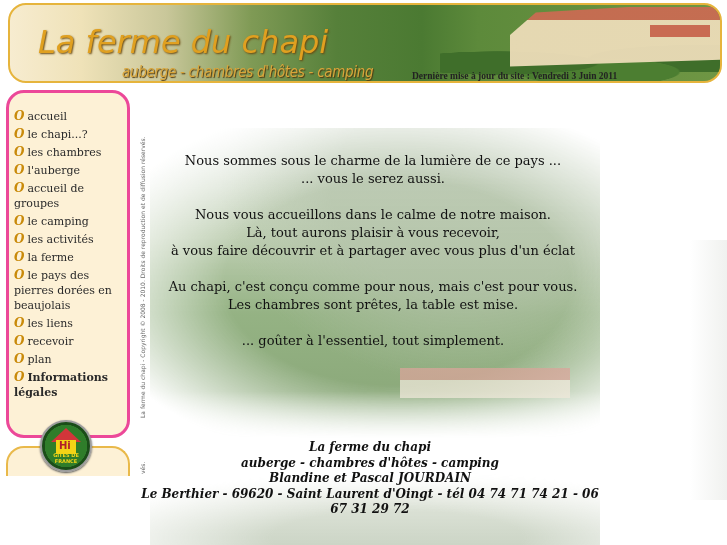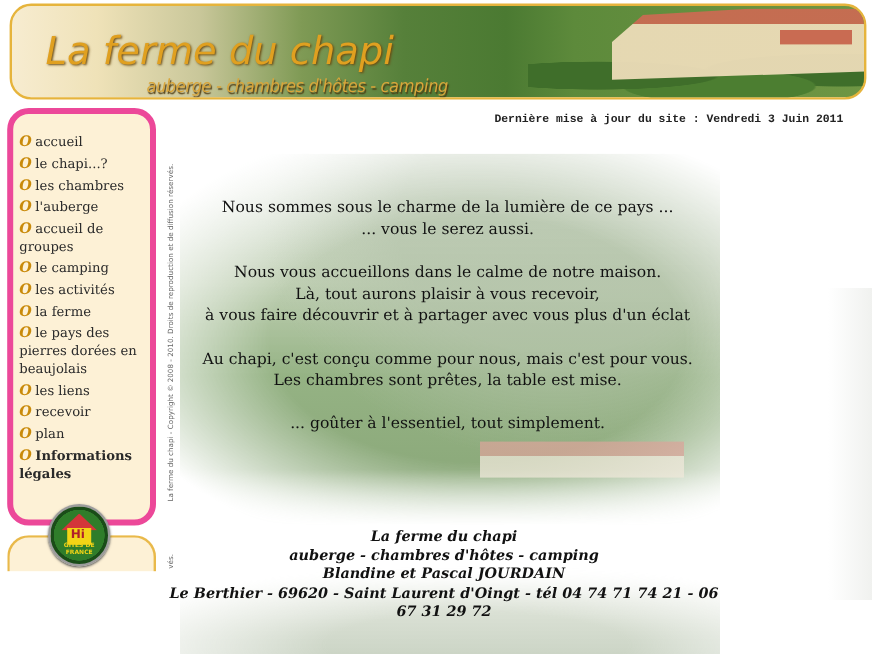--- a/index.html
+++ b/index.html
@@ -35,28 +35,28 @@
     text-shadow: 1px 1px 2px #6a4a10;
   }
   .banner .subtitle {
     position: absolute; left: 112px; top: 58px;
     font-family: "DejaVu Sans Condensed", "DejaVu Sans", sans-serif; font-style: italic;
     font-size: 15px; color: #d9a53a; letter-spacing: -0.3px;
     text-shadow: 1px 1px 1px #4d3a12;
   }
 
   .update {
-    position: absolute; left: 412px; top: 94px;
-    font-family: Liberation Mono, monospace; font-weight: bold; font-size: 9.5px; color: #222;
+    position: absolute; left: 412px; top: 71px;
+    font-family: Liberation Serif, serif; font-weight: bold; font-size: 9.5px; color: #222;
   }
 
   
   .menu {
     position: absolute; left: 6px; top: 90px; width: 124px; height: 348px;
-    background: #fdf1d6; border: 5px solid #ec4899; border-radius: 18px;
+    background: #fdf1d6; border: 3px solid #ec4899; border-radius: 18px;
   }
   .menu ul { list-style: none; padding: 16px 0 0 5px; }
   .menu li {
     font-family: "DejaVu Serif", serif; font-size: 11px; line-height: 15px; color: #2a2a2a;
     margin-bottom: 3px; cursor: pointer;
   }
   .menu li .bullet { color: #c98a0a; font-weight: bold; font-style: italic; font-size: 12px; margin-right: 3px; }
   .menu li.italic .lbl { font-weight: bold; }
 
   .menu2 {
@@ -124,21 +124,21 @@
   }
   .rightfade {
     position: absolute; left: 690px; top: 240px; width: 37px; height: 260px;
     background: linear-gradient(90deg, rgba(230,232,228,0), rgba(230,232,228,.6));
   }
 
   .content {
     position: absolute; left: 150px; top: 148px; width: 446px; text-align: center;
     font-family: "DejaVu Serif", serif; font-size: 13px; line-height: 18px; color: #111;
   }
-  .content p { margin: 17px 0 18px 0; }
+  .content p { margin: 4px 0 18px 0; }
   .content p:last-child { margin: 13px; }
 
   .footer {
     position: absolute; left: 140px; top: 440px; width: 460px; text-align: center;
     font-family: "DejaVu Serif", serif; font-style: italic; font-weight: bold;
     font-size: 12px; line-height: 15.6px; color: #111;
   }
 </style>
 </head>
 <body>

